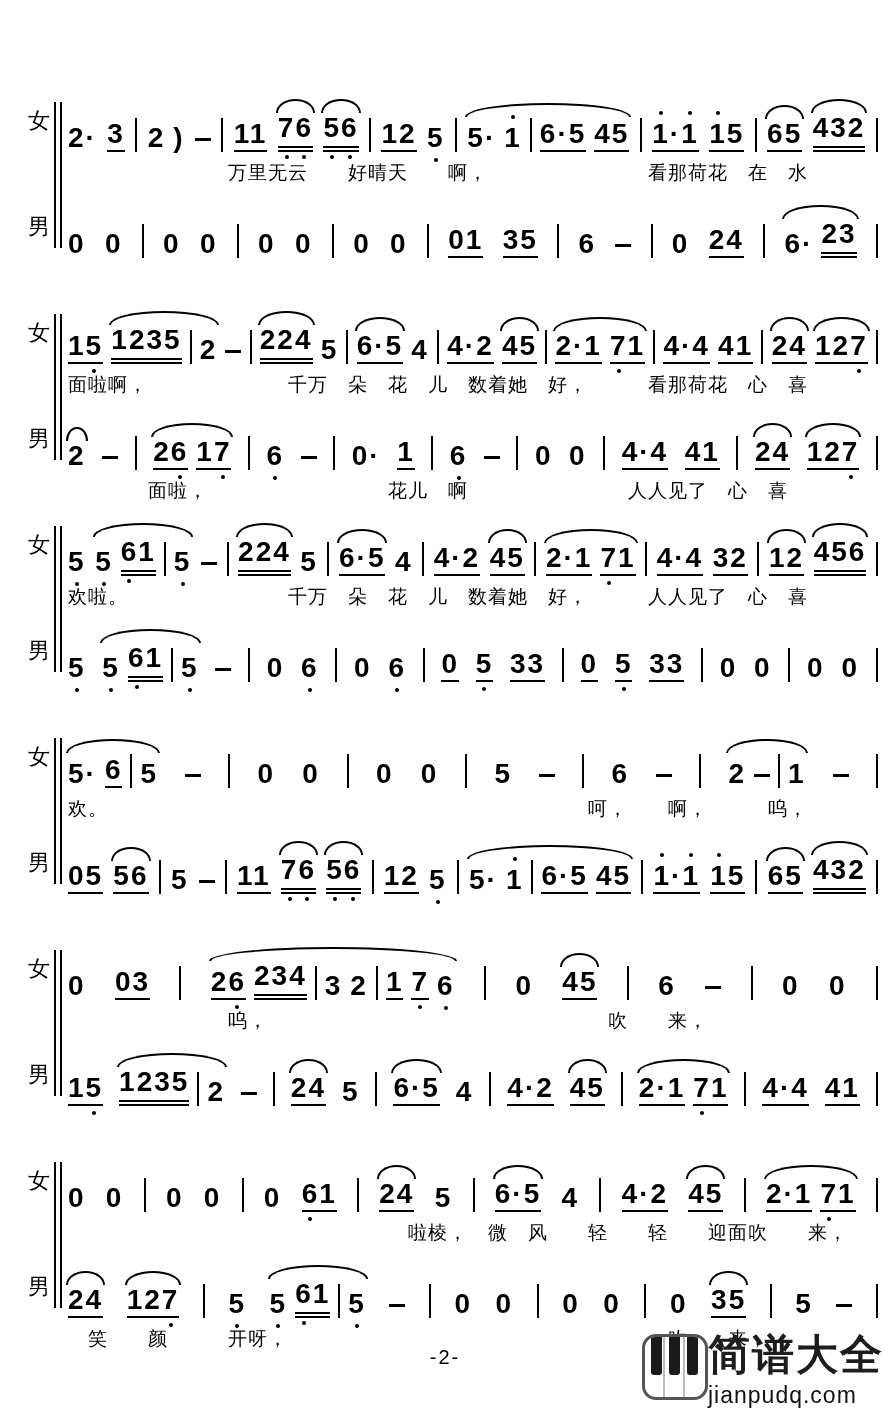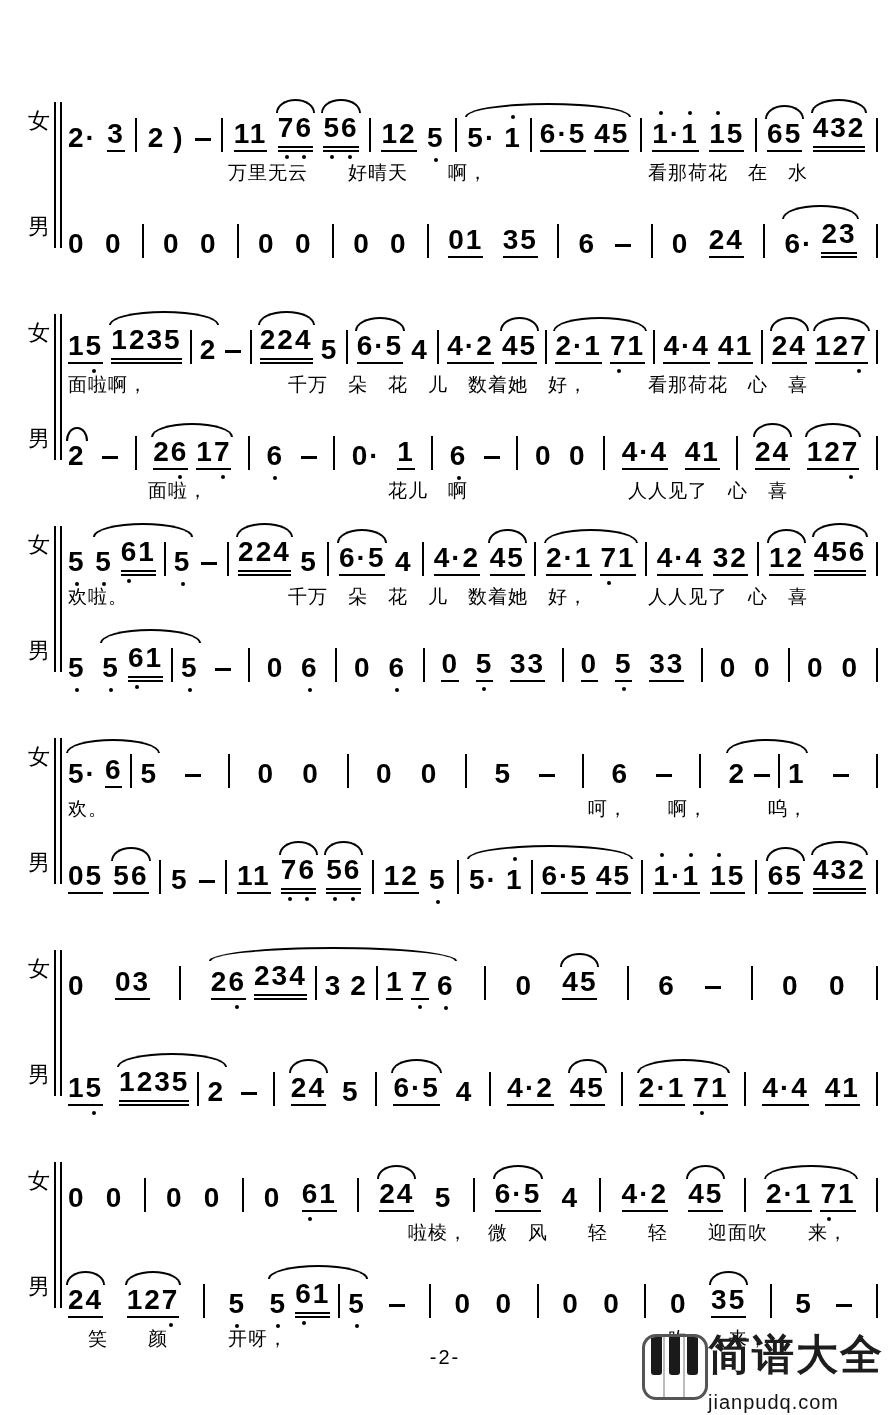--- a/index.html
+++ b/index.html
@@ -34,21 +34,21 @@
   .bar{width:2px;height:34px;background:#000;}
   .dash{width:16px;height:3px;background:#000;margin-bottom:11px;}
   .lyrics{font-size:19px;margin-top:8px;white-space:pre;letter-spacing:1px;font-family:Liberation Mono, monospace;}
   .footer-pagenum{position:absolute;top:1346px;left:0;width:100%;text-align:center;font-size:20px;letter-spacing:2px;}
   .watermark{position:absolute;top:1334px;right:6px;display:flex;align-items:flex-start;}
   .wm-icon{width:60px;height:60px;border:3px solid #555;border-radius:14px;background:#fff;position:relative;overflow:hidden;}
   .wm-key-sep{position:absolute;top:0;bottom:0;width:2px;background:#bbb;}
   .wm-black-key{position:absolute;top:-2px;width:11px;height:40px;background:#1a1a1a;border-radius:0 0 3px 3px;}
   .wm-text{display:flex;flex-direction:column;align-items:flex-start;line-height:1;}
   .wm-title{font-size:42px;font-weight:600;color:#1d1d1d;letter-spacing:2px;}
-  .wm-url{font-size:20px;color:#111;margin-top:16px;letter-spacing:1px;}
+  .wm-url{font-size:23px;color:#111;margin-top:8px;letter-spacing:1px;}
 </style>
 </head>
 <body>
 
 <div class="score">
     <div class="system">
       <div class="voice-line">
         <span class="voice-label">女</span>
         <div class="notes">
           <span class="grp">
@@ -691,20 +691,21 @@
           <span class="grp">
             <span class="tk">0</span>
           </span>
           <span class="grp">
             <span class="tk">0</span>
           </span>
           <span class="grp">
             <span class="bar"></span>
           </span>
         </div>
+        <div class="lyrics">　　　　　　　　呜，　　　　　　　　　　　　　　　　　吹　　来，</div>
       </div>
       <div class="voice-line">
         <span class="voice-label">男</span>
         <div class="notes">
           <span class="grp">
             <span class="tk u1"><span class="ch">1</span><span class="ch">5<span class="dot below"></span></span></span>
           </span>
           <span class="grp arc">
             <span class="tk u2">1235</span>
             <span class="bar"></span>

